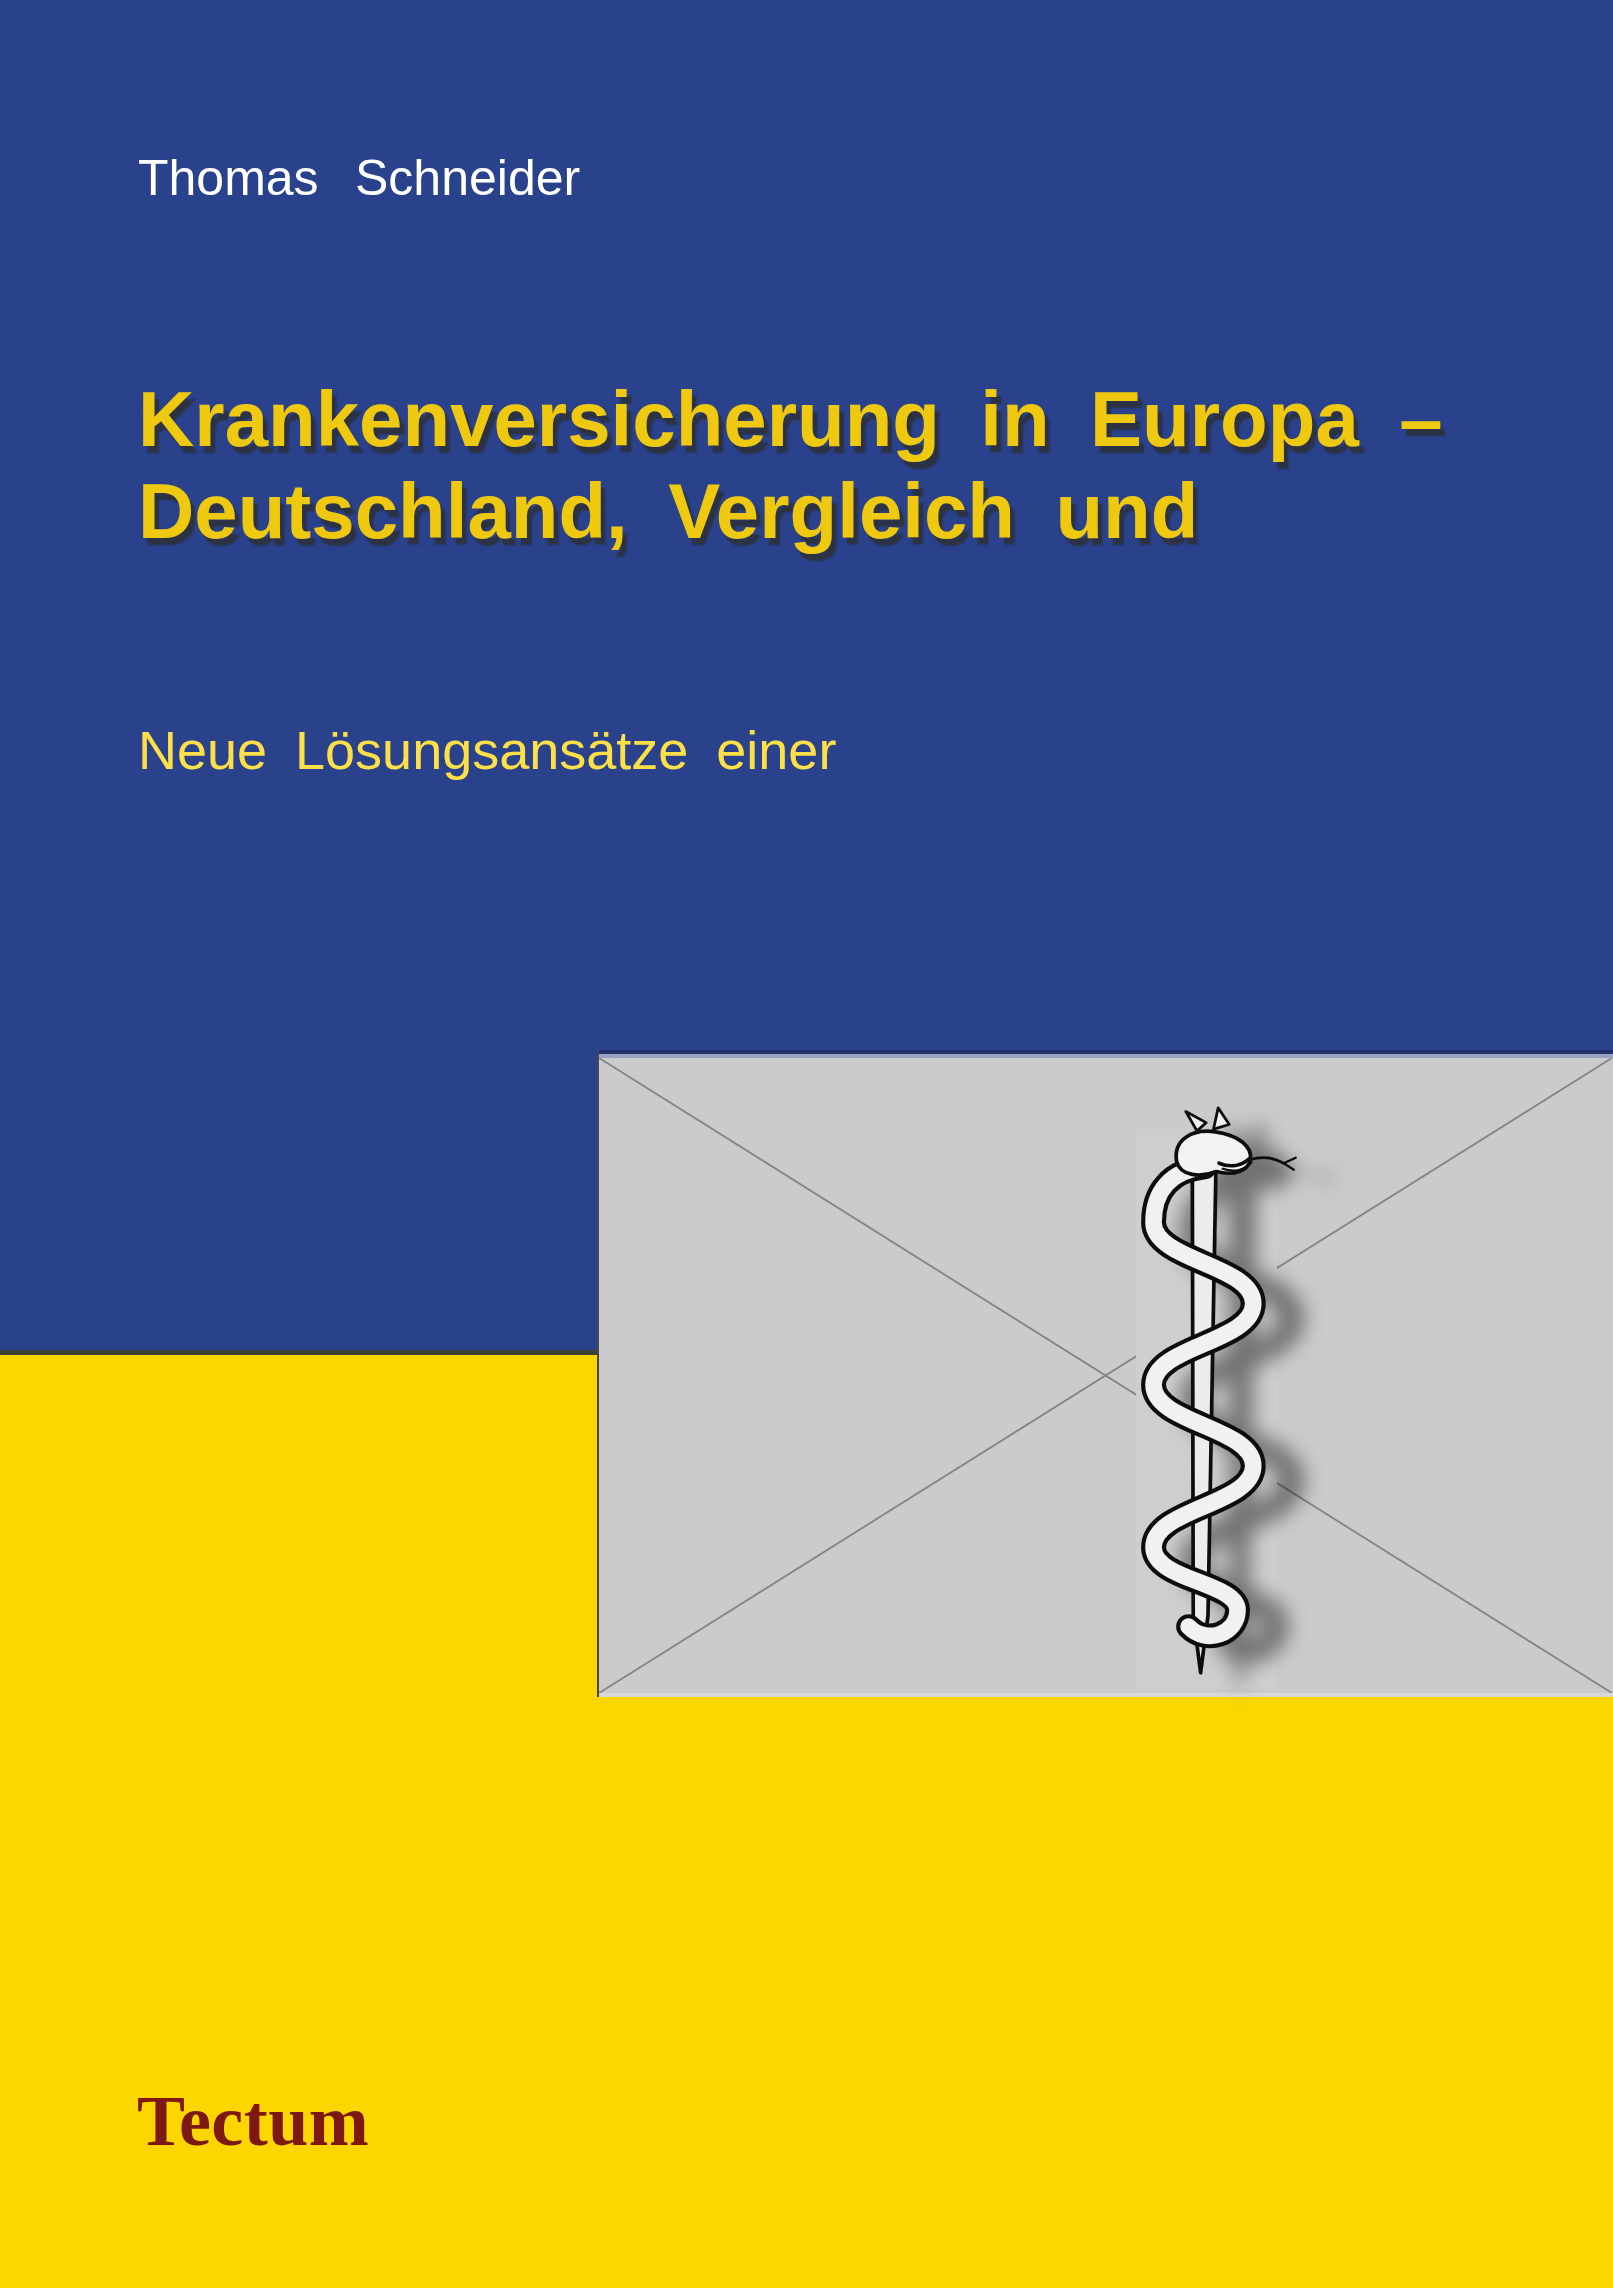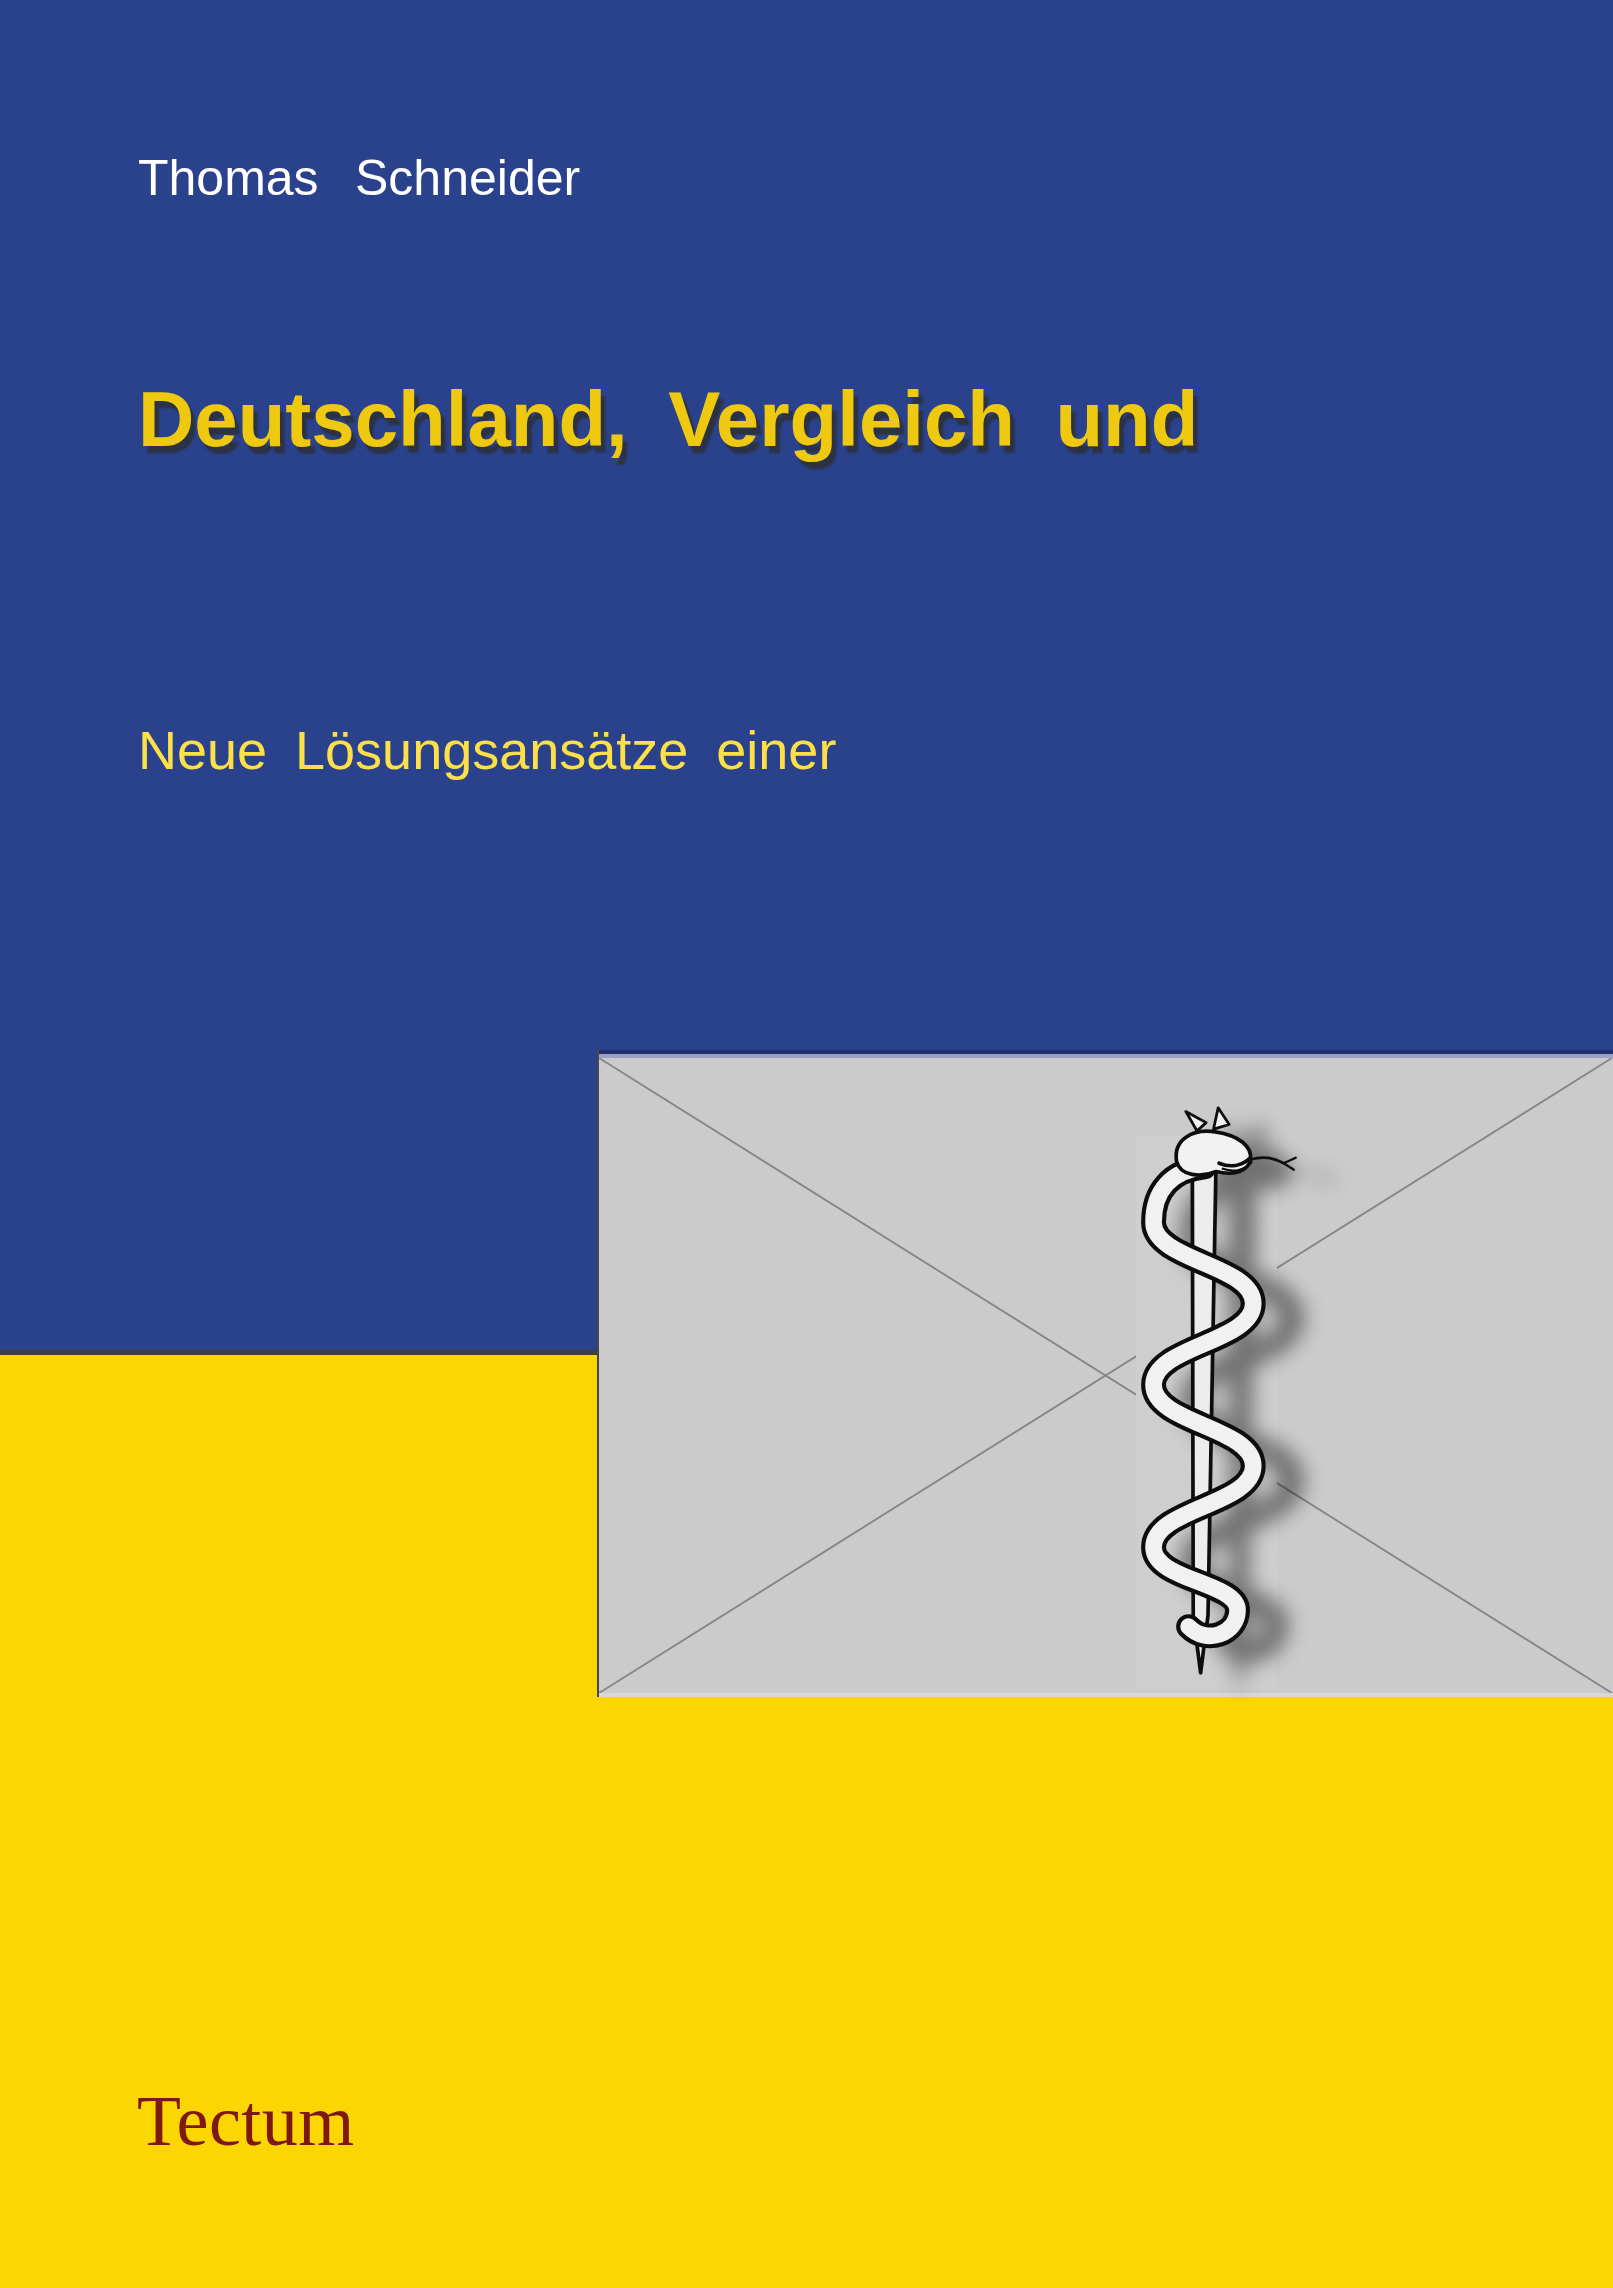--- a/index.html
+++ b/index.html
@@ -30,34 +30,35 @@
   .photo .strip-lav{position:absolute;left:0;top:3.7px;right:0;height:4.6px;background:#9aa2c6;}
   .photo .strip-bottom{position:absolute;left:0;bottom:0;right:0;height:3.7px;background:#d9d8d5;}
   .photo .xlines{position:absolute;left:0;top:8.3px;width:1013px;height:635px;display:block;}
   .photo .paste{position:absolute;left:537px;top:85px;width:141px;height:554px;background:#cecece;}
 
   
   .asclepius{position:absolute;left:1112px;top:1106px;width:240px;height:600px;overflow:visible;}
 
   
   .publisher{position:absolute;left:137px;top:2085px;color:#7d1813;
-             font-family:"Liberation Serif",serif;font-weight:400;font-size:72px;
+             font-family:"Liberation Serif",serif;font-weight:700;font-size:72px;
              line-height:1;letter-spacing:0.5px;}
 </style>
 </head>
 <body>
 
 <div class="cover">
 
   <div class="yellow-panel"></div>
   <div class="divider"></div>
 
   <div class="author">Thomas Schneider</div>
 
   <h1 class="title">
+    <span>Krankenversicherung in Europa –</span>
     <span>Deutschland, Vergleich und</span>
   </h1>
 
   <div class="subtitle">
     <span>Neue Lösungsansätze einer</span>
   </div>
 
   <div class="photo">
     <div class="strip-navy"></div>
     <div class="strip-lav"></div>

